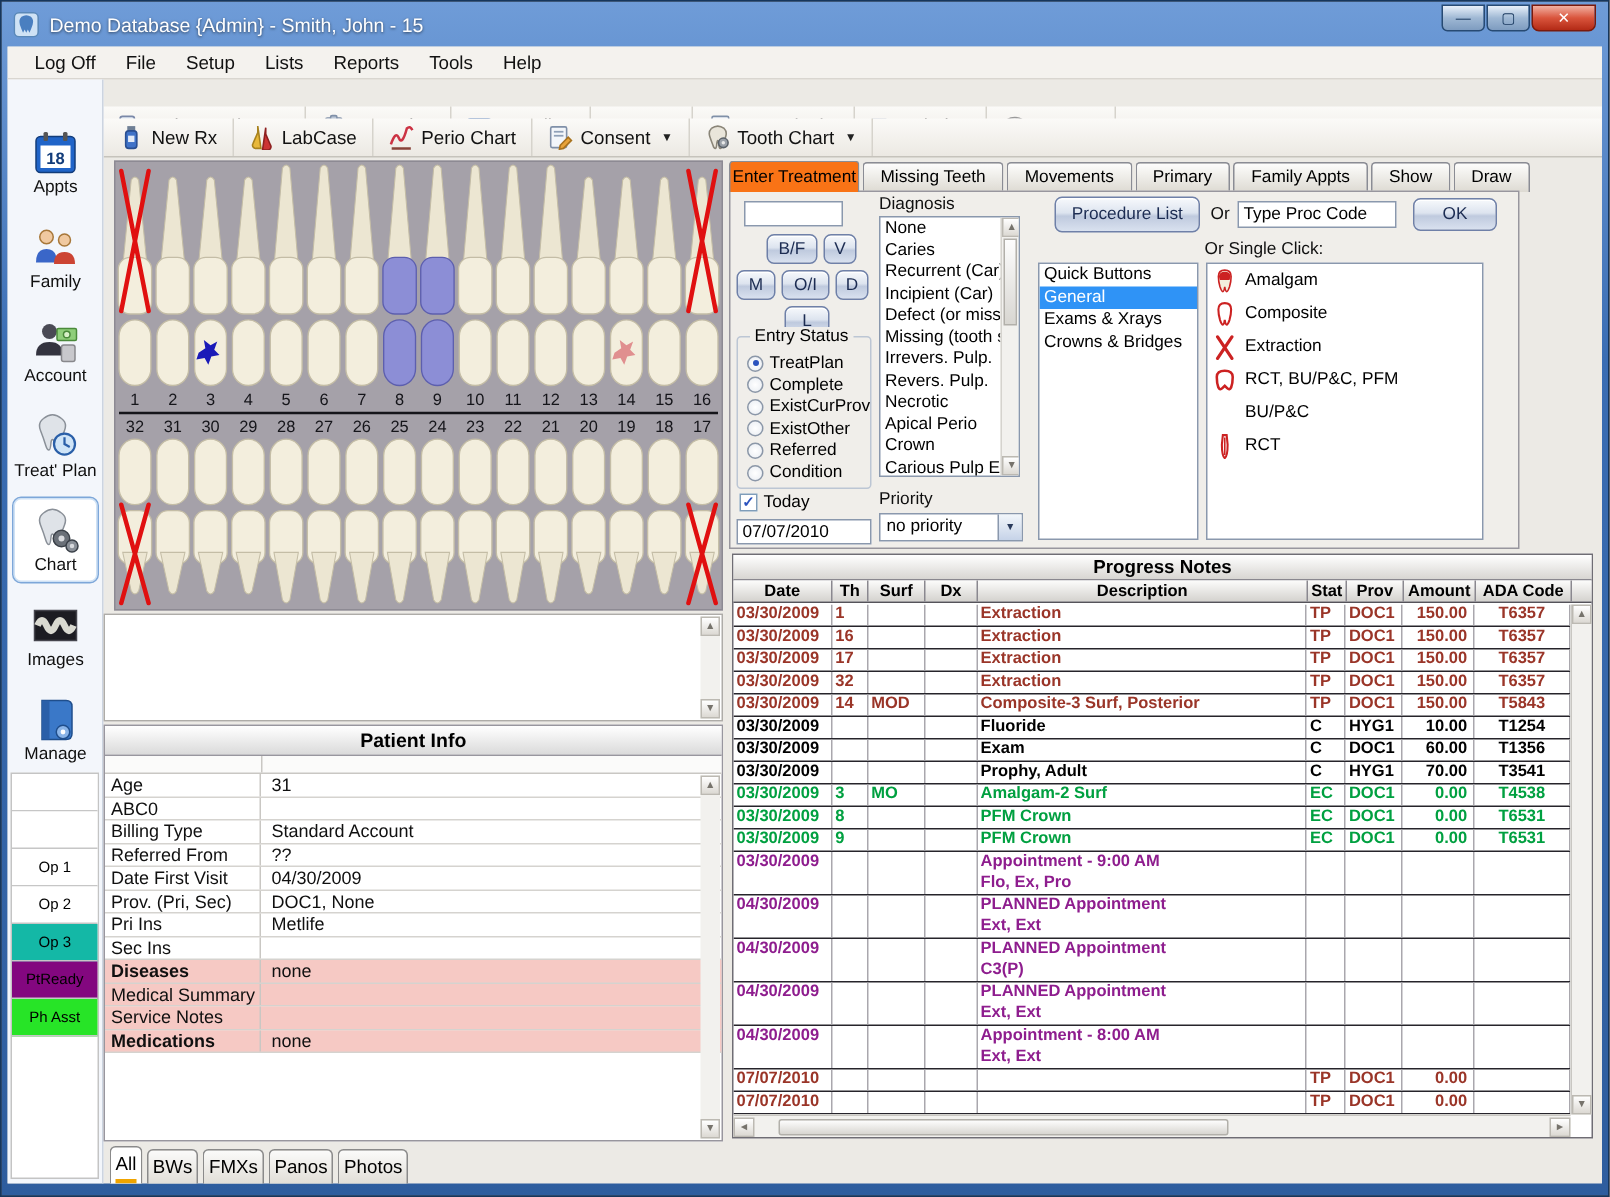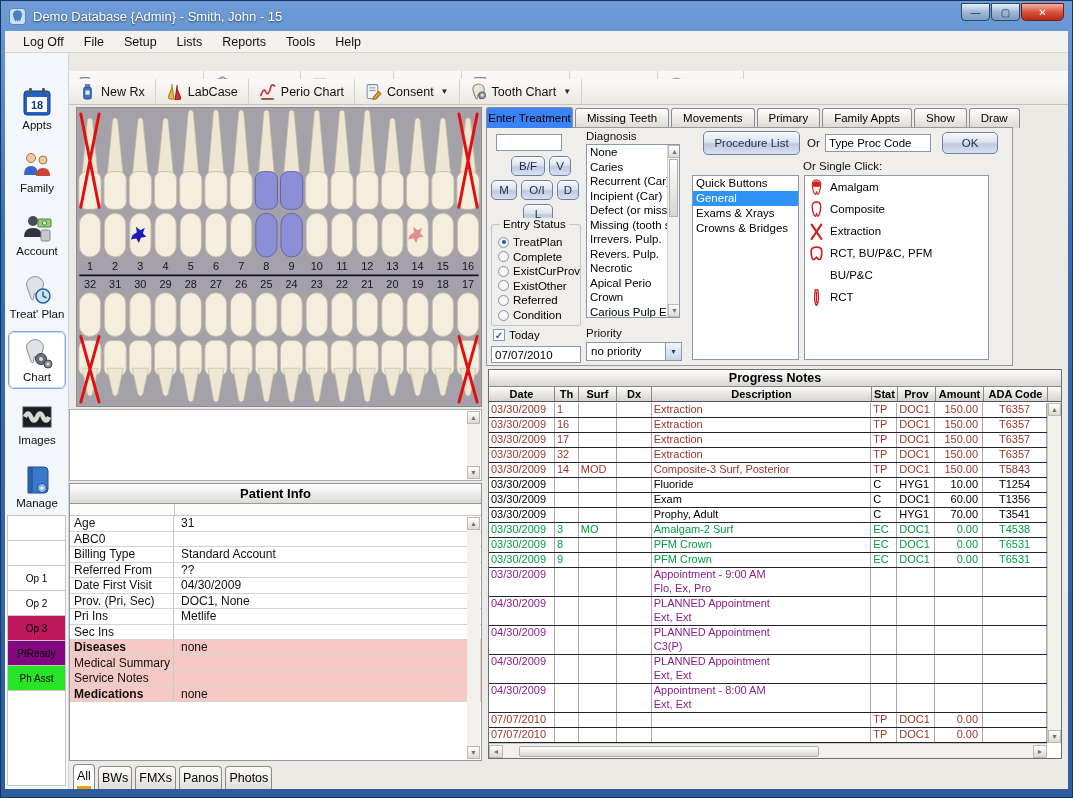--- a/index.html
+++ b/index.html
@@ -54,21 +54,21 @@
   #pi-scroll{position:absolute;right:1px;top:33px;bottom:1px;width:13px;background:#f2f1ee;display:flex;flex-direction:column;justify-content:space-between;}
   
   #bottom-tabs{position:absolute;left:64px;top:732px;right:0;height:27px;display:flex;align-items:flex-end;gap:3px;padding-left:4px;}
   .btab{padding:4px 3px 5px;border:1px solid #8a8a8a;border-bottom:none;border-radius:4px 4px 0 0;
     background:linear-gradient(#fbfbfa,#e0ddd6);font-size:12.5px;position:relative;}
   .btab.active{background:#fff;padding-bottom:7px;}
   .btab.active::after{content:"";position:absolute;left:3px;right:3px;bottom:1px;height:3px;background:#f0a400;}
   
   .tab{padding:3px 11px;border:1px solid #8a8c94;border-bottom:none;border-radius:3px 3px 0 0;
     background:linear-gradient(#fdfdfc,#dddad2);font-size:11.5px;white-space:nowrap;}
-  #tab-enter{position:absolute;left:481px;top:76px;width:87px;height:21px;background:#3b82f6;border:1px solid #8a8c94;border-bottom:none;
+  #tab-enter{position:absolute;left:481px;top:76px;width:87px;height:21px;background:#f97316;border:1px solid #8a8c94;border-bottom:none;
     border-radius:3px 3px 0 0;font-size:11.5px;text-align:center;line-height:20px;z-index:2;}
   #treat-tabs{position:absolute;left:570px;top:77px;height:20px;display:flex;gap:2px;}
   #treat-panel{position:absolute;left:481px;top:96px;width:527px;height:239px;background:#f0eeea;border:1px solid #98969e;}
   .tinput{position:absolute;background:#fff;border:1px solid #8a98ad;font-size:11.5px;padding:1px 3px;font-family:"Liberation Sans",sans-serif;}
   #tooth-input{left:9px;top:6px;width:66px;height:17px;}
   .btn3d{background:linear-gradient(#f7f9fc,#dde4ef 45%,#bfcade 55%,#d9e1ef);border:1px solid #6f80a8;border-radius:5px;
     color:#1c2c52;font-size:11.5px;display:flex;align-items:center;justify-content:center;box-shadow:inset 0 1px 0 #fff;}
   .surf-btn{position:absolute;height:20px;}
   #entry-status{position:absolute;left:4px;top:96px;width:90px;height:102px;border:1px solid #bcc6d4;border-radius:3px;}
   #entry-status-label{position:absolute;left:8px;top:-7px;background:#f0eeea;padding:0 3px;font-size:11.5px;}
@@ -97,21 +97,21 @@
   #quick-list .li{line-height:15px;}
   #single-list{left:317px;top:47px;width:185px;height:185px;}
   .sc-item{display:flex;align-items:center;gap:6px;height:22px;padding-left:4px;font-size:11.5px;}
   .sc-ic{width:15px;height:17px;flex:0 0 15px;}
   
   #pn{position:absolute;left:483px;top:338px;width:574px;height:390px;background:#fff;border:1px solid #6f6d74;}
   #pn-title{height:17px;background:linear-gradient(#ffffff,#d8d6d2);border-bottom:1px solid #8a888f;
     font-weight:bold;font-size:12.5px;text-align:center;line-height:17px;}
   #pn-header{height:15px;display:flex;background:linear-gradient(#fcfcfb,#d4d2ce);border-bottom:1px solid #55535a;}
   .pnh{font-size:11px;font-weight:bold;text-align:center;border-right:1px solid #8a888f;overflow:hidden;white-space:nowrap;line-height:14px;}
-  #pn-grid{position:absolute;left:0;top:33px;right:14px;bottom:15px;overflow:hidden;}
+  #pn-grid{position:absolute;left:0;top:33px;right:14px;bottom:15px;overflow:hidden;font-weight:bold;}
   .pn-row{display:flex;border-bottom:1px solid #26242b;}
   .pnc{font-size:11px;line-height:13.5px;padding:0 2px;border-right:1px solid #a9a7ad;overflow:hidden;white-space:nowrap;}
   .pnc.r{text-align:right;padding-right:4px;}
   .pnc.ctr{text-align:center;}
   .c-tp{color:#9a3528;}
   .c-complete{color:#000;}
   .c-existing{color:#00a040;}
   .c-appt{color:#8e1d8e;}
   #pn-vscroll{position:absolute;right:0;top:33px;bottom:15px;width:14px;background:#f2f1ee;border-left:1px solid #c9c7c2;
     display:flex;flex-direction:column;justify-content:space-between;}
@@ -315,21 +315,21 @@
               <circle cx="21" cy="24" r="1.6" fill="#fff"></circle>
             </svg>
    <div class="mlabel">Manage</div>
           </div>
         </div>
       <div id="ops-panel">
           <div class="opcell" style="background:#ffffff"></div>
           <div class="opcell" style="background:#ffffff"></div>
           <div class="opcell" style="background:#ffffff">Op 1</div>
           <div class="opcell" style="background:#ffffff">Op 2</div>
-          <div class="opcell" style="background:#be185d">Op 3</div>
+          <div class="opcell" style="background:#14b8a6">Op 3</div>
           <div class="opcell" style="background:#83077f">PtReady</div>
           <div class="opcell" style="background:#27e427">Ph Asst</div>
         </div>
     </div>
 
     <div id="tooth-chart">
       <svg id="tooth-svg" width="404" height="298" viewBox="0 0 406 300">
           <g>
             <path d="M 4.5 70 L 10.1875 12 Q 12.6875 8 15.1875 12 L 20.875 70 Z" fill="#ece6d2" stroke="#c4bda6" stroke-width="0.7"></path>
             <rect x="1.5" y="64" width="22.375" height="38" rx="8" fill="#f3eedd" stroke="#c4bda6" stroke-width="0.9"></rect>

